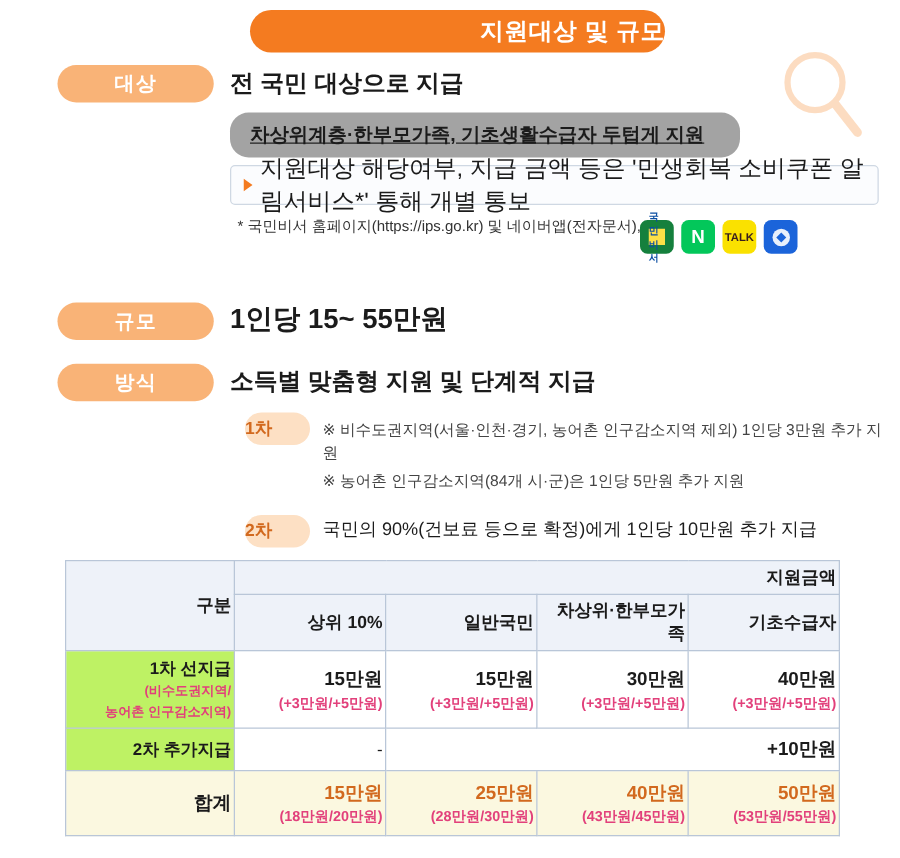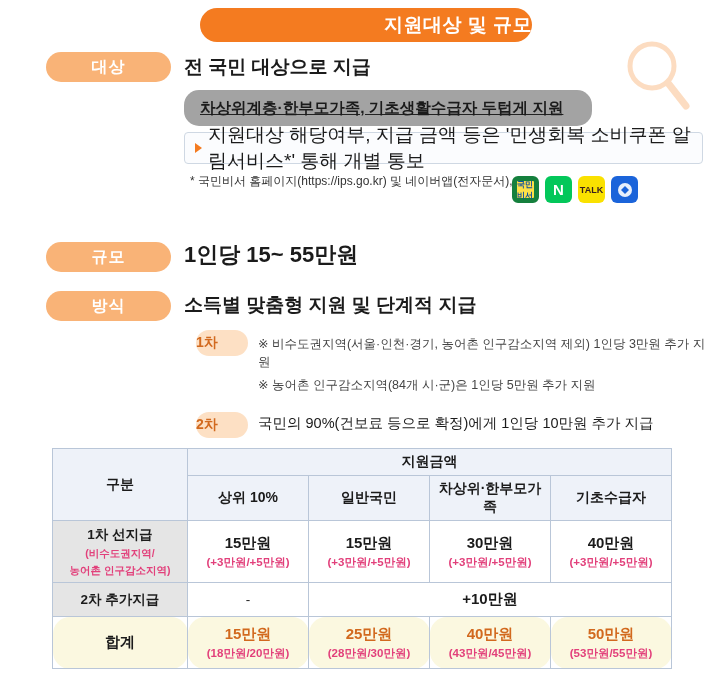--- a/index.html
+++ b/index.html
@@ -138,21 +138,21 @@
     display: flex;
     gap: 6px;
     align-items: center;
   }
   .badge {
     width: 27px; height: 27px;
     border-radius: 6px;
     display: flex; align-items: center; justify-content: center;
     font-size: 9px; font-weight: bold; color: #fff;
   }
-  .badge-gov  { background: #fde047; border: 5px solid #15803d; color: #0b4ea2; font-size: 8px;}
+  .badge-gov  { background: #fde047; border: 7px solid #15803d; color: #0b4ea2; font-size: 8px;}
   .badge-naver{ background: #03c75a; font-size: 15px; }
   .badge-talk { background: #fae100; color: #381e1e; font-size: 9px; }
   .badge-toss { background: #1b64da; font-size: 13px; }
 
   
   .gyumo-text {
     position: absolute;
     left: 184px;
     top: 240px;
     font-size: 22px;
@@ -210,39 +210,39 @@
     top: 448px;
     width: 620px;
   }
   table {
     border-collapse: collapse;
     width: 620px;
     table-layout: fixed;
   }
   table td, table th {
     border: 1px solid #b9c6d8;
-    text-align: center;
+    text-align: right;
     vertical-align: middle;
     font-size: 13.5px;
     color: #1b1b1b;
     padding: 4px 2px;
   }
   thead th { background: #eef2f9; font-weight: bold; font-size: 14px; }
-  .row-label { background: #e5e5e5; font-weight: bold; }
+  .row-label { background: #bef264; font-weight: bold; }
   .row-label .sub-red {
     display: block;
     font-size: 10.5px;
     font-weight: bold;
     color: #e2407b;
     line-height: 1.35;
     margin-top: 2px;
   }
   .cell-main { font-size: 15px; font-weight: bold; }
   .cell-sub  { display: block; font-size: 11.5px; font-weight: bold; color: #e2407b; margin-top: 2px; }
-  .row-total td { background: #fbf8e0; border-radius: 17px; }
+  .row-total td { background: #fbf8e0; }
   .row-total .label { font-weight: bold; font-size: 15px; }
   .row-total .cell-main { color: #d2691e; font-size: 15px; }
   .row-total .cell-sub { color: #e2407b; }
   .col1 { width: 135px; }
   .col2 { width: 115px; }
   .col3 { width: 120px; }
   .col4 { width: 135px; }
   .col5 { width: 115px; }
 </style>
 </head>

